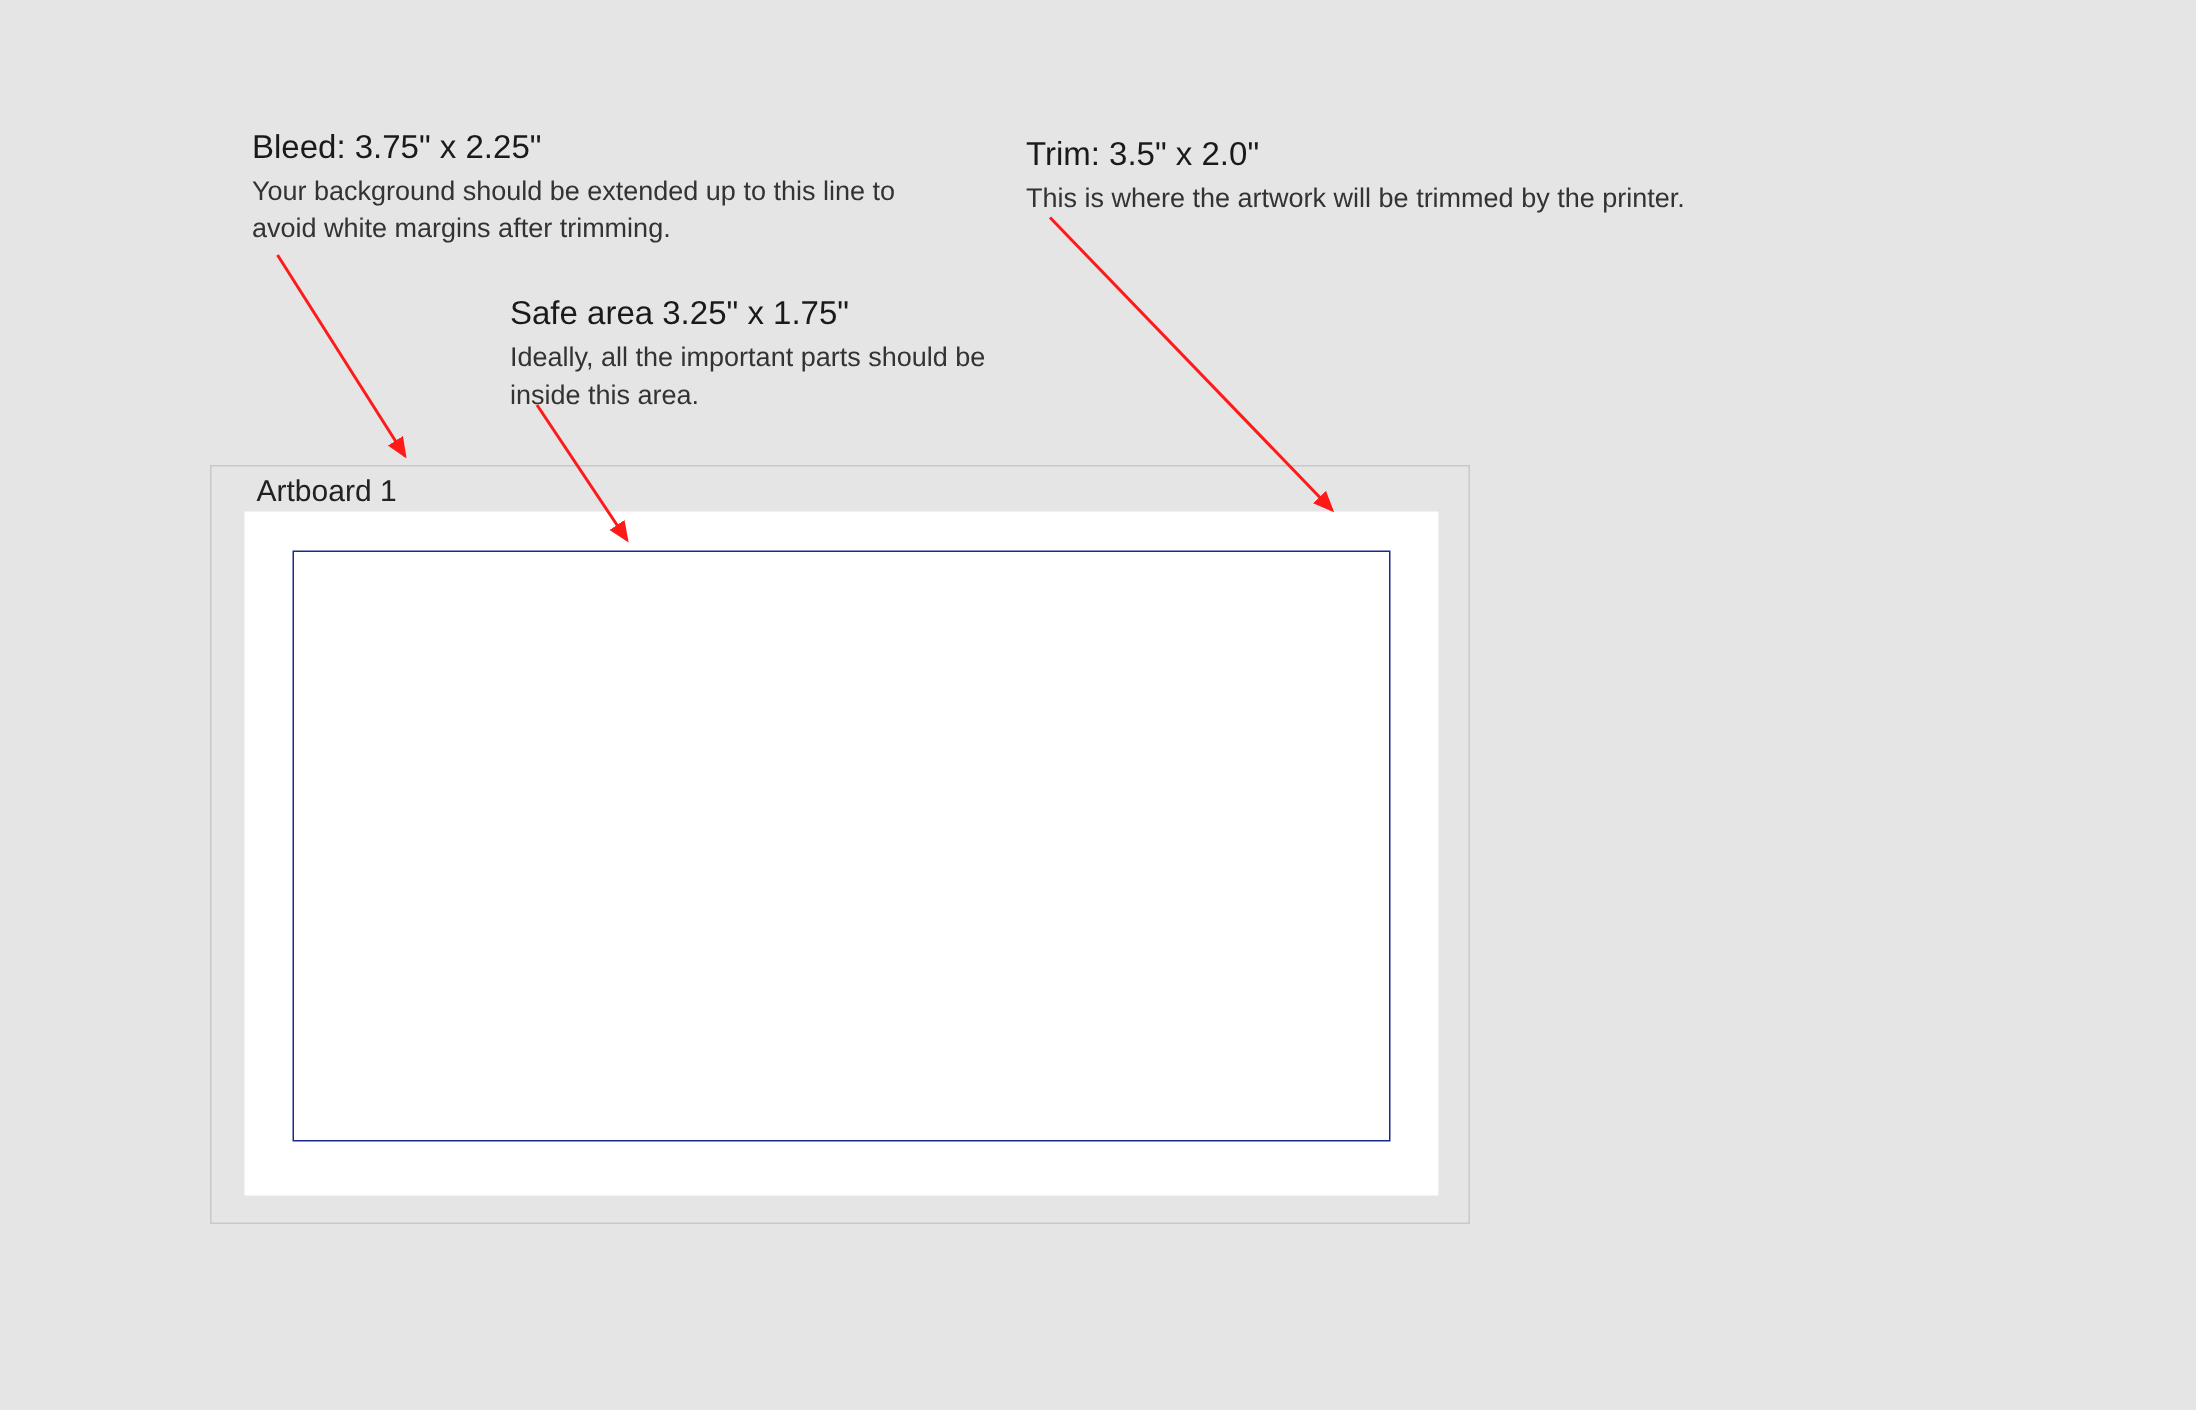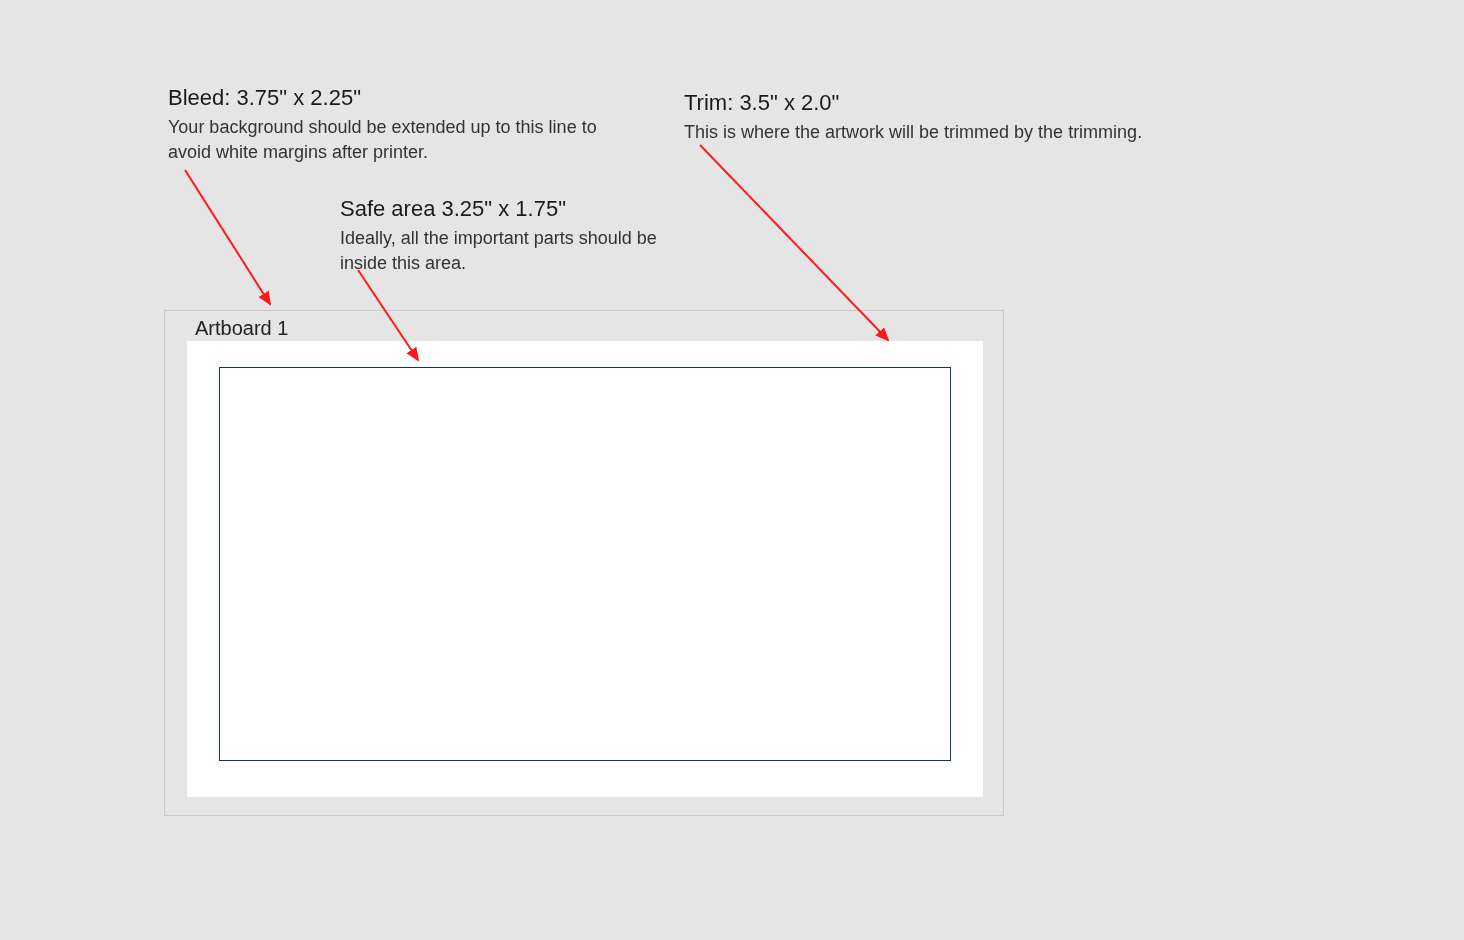--- a/index.html
+++ b/index.html
@@ -47,21 +47,20 @@
       width: 500px;
     }
     .artboard-container {
       position: absolute;
       left: 140px;
       top: 310px;
       width: 840px;
       height: 506px;
       border: 1px solid #c8c8c8;
       background: #e5e5e5;
-      margin-left: 24px;
     }
     .artboard-label {
       position: absolute;
       left: 30px;
       top: 6px;
       font-size: 20px;
       color: #222;
     }
     .bleed-area {
       position: absolute;
@@ -95,31 +94,31 @@
       width: 1464px;
       height: 940px;
       pointer-events: none;
     }
   </style>
 </head>
 <body>
 
 <div class="annotation bleed-annotation">
   <div class="annotation-title">Bleed: 3.75" x 2.25"</div>
-  <div class="annotation-desc">Your background should be extended up to this line to avoid white margins after printer.</div>
+  <div class="annotation-desc">Your background should be extended up to this line to avoid white margins after trimming.</div>
 </div>
 
 <div class="annotation safe-annotation">
   <div class="annotation-title">Safe area 3.25" x 1.75"</div>
   <div class="annotation-desc">Ideally, all the important parts should be inside this area.</div>
 </div>
 
 <div class="annotation trim-annotation">
   <div class="annotation-title">Trim: 3.5" x 2.0"</div>
-  <div class="annotation-desc">This is where the artwork will be trimmed by the trimming.</div>
+  <div class="annotation-desc">This is where the artwork will be trimmed by the printer.</div>
 </div>
 
 <div class="artboard-container">
   <div class="artboard-label">Artboard 1</div>
   <div class="bleed-area">
     <div class="trim-area">
       <div class="safe-area"></div>
     </div>
   </div>
 </div>

